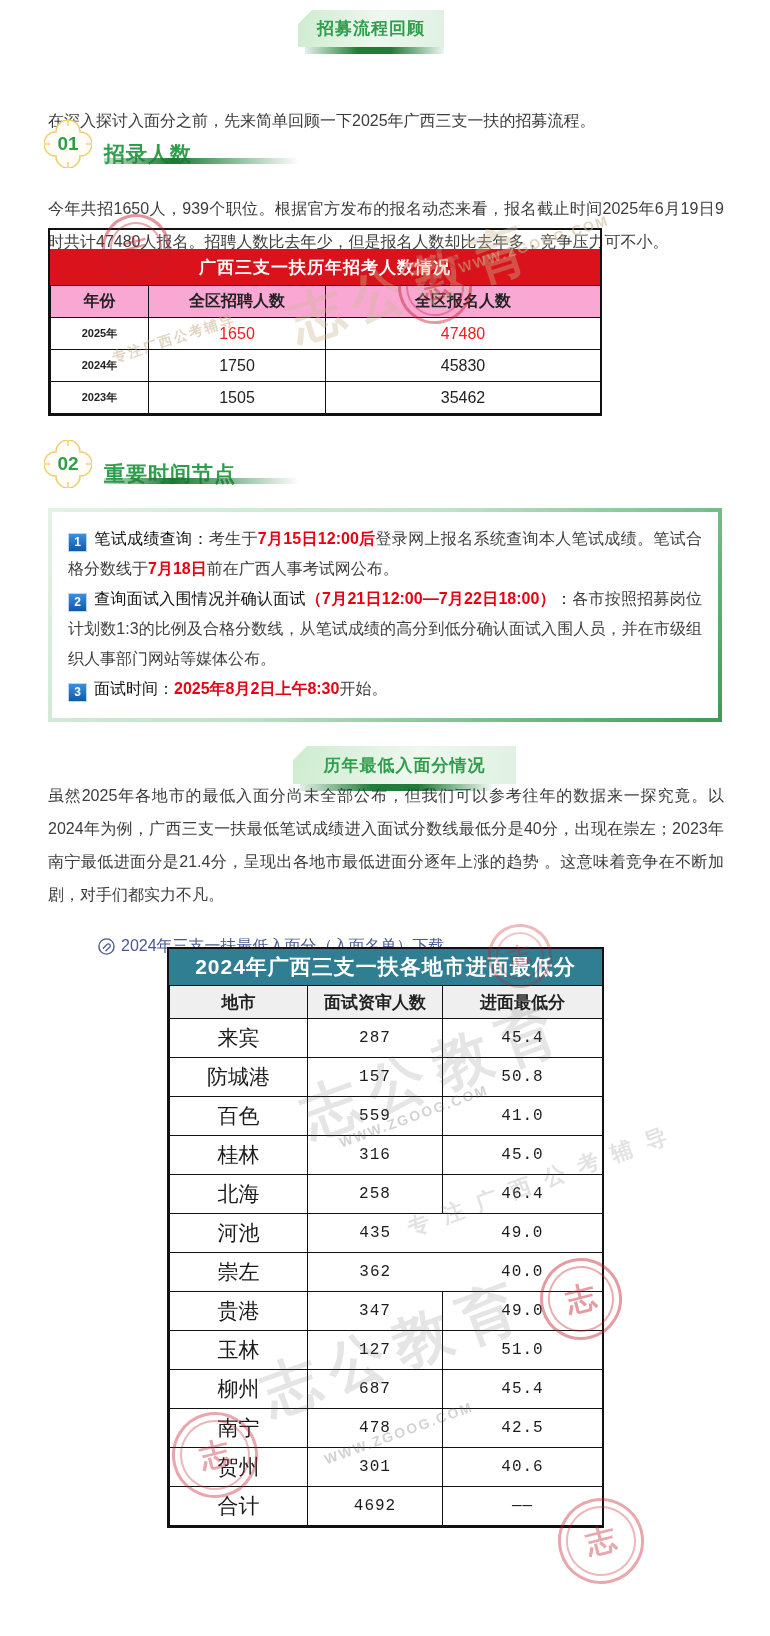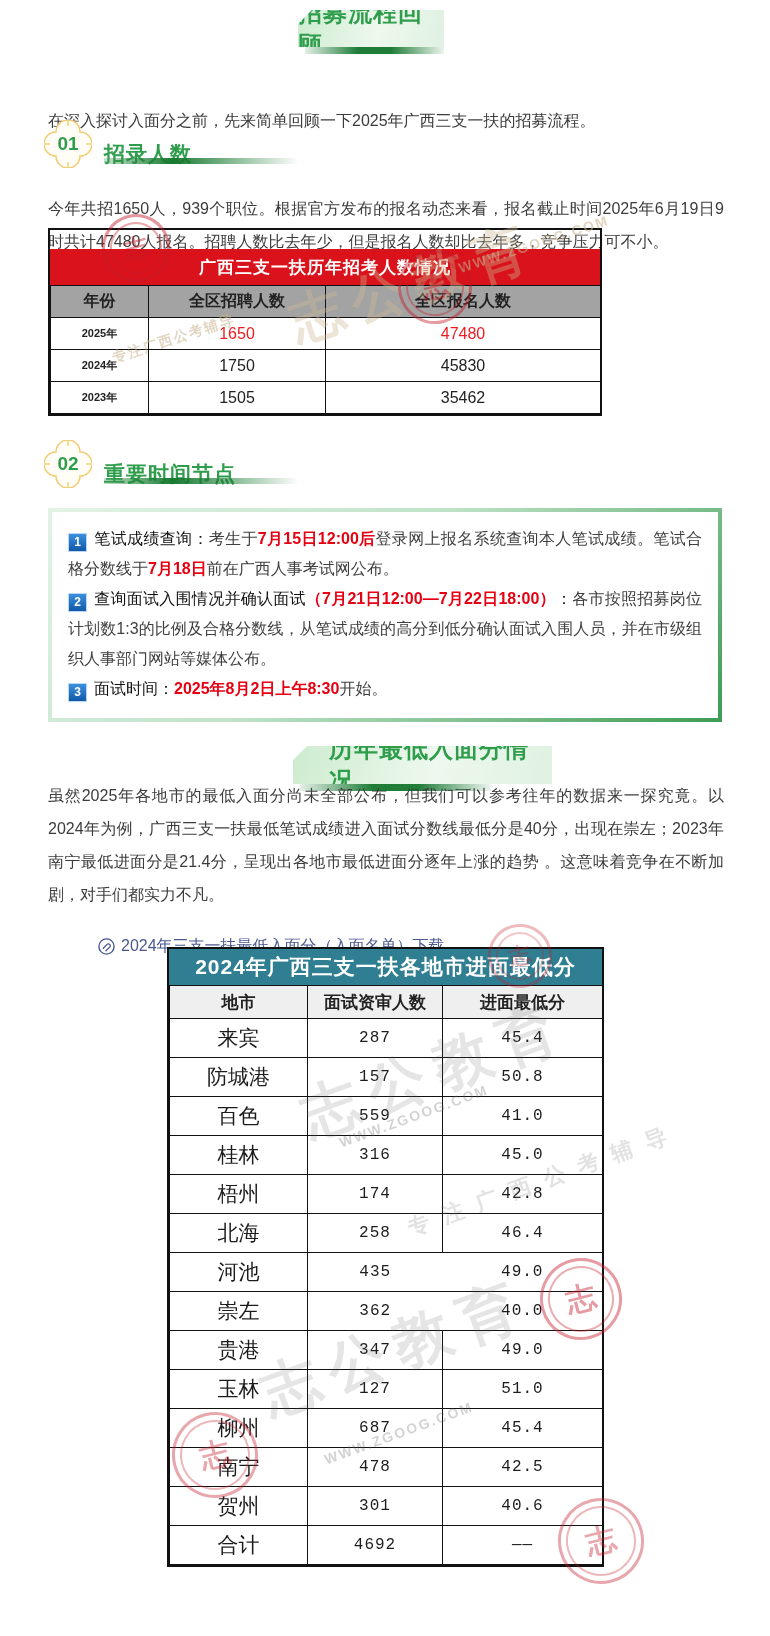--- a/index.html
+++ b/index.html
@@ -3,26 +3,26 @@
 <meta charset="utf-8">
 <style>
   html,body{margin:0;padding:0;background:#fff;}
   body{font-family:"Liberation Sans","DejaVu Sans",sans-serif;}
   #page{position:relative;width:770px;height:1636px;margin:0 auto;background:#fff;overflow:hidden;}
 
   
   .pill{position:absolute;display:flex;align-items:center;justify-content:center;
     background:linear-gradient(100deg,#cdeccf,#eef8ee 55%,#dff1e2);
     clip-path:polygon(14px 0,100% 0,100% 100%,0 100%,0 14px);
-    color:#2f9e4c;font-weight:bold;font-size:24px;letter-spacing:1px;}
+    color:#2f9e4c;font-weight:bold;font-size:17px;letter-spacing:1px;}
   .pill-bar{position:absolute;height:7px;
     background:linear-gradient(90deg,rgba(31,125,56,.12),#1f7d38 38%,#1f7d38 62%,rgba(31,125,56,.08));}
   #badge1{left:298px;top:10px;width:146px;height:37px;}
   #badge1-bar{left:305px;top:47px;width:139px;}
-  #badge2{left:293px;top:746px;width:223px;height:38px;padding-left:36px;}
+  #badge2{left:293px;top:746px;width:223px;height:38px;}
   #badge2-bar{left:300px;top:784px;width:191px;}
 
   
   .para{position:absolute;left:48px;width:676px;font-size:16px;line-height:33px;color:#3c3c3c;text-align:justify;}
   #intro{top:88px;}
   #para1{top:176px;}
   #para2{top:763px;}
 
   
   .sec{position:absolute;left:44px;height:50px;}
@@ -33,21 +33,21 @@
   .sec-title{position:absolute;left:60px;top:20px;white-space:nowrap;color:#2f9e4c;font-size:21px;font-weight:bold;letter-spacing:1px;}
   .sec-bar{position:absolute;left:60px;top:38px;width:195px;height:6px;
     background:linear-gradient(90deg,rgba(70,160,90,.3),#187a31 35%,rgba(24,122,49,0));}
 
   
   #table1-wrap{position:absolute;left:48px;top:228px;width:550px;border:2px solid #111;}
   #table1-title{height:36px;background:#d9121b;color:#fff;font-size:17px;font-weight:bold;
     display:flex;align-items:center;justify-content:center;letter-spacing:1px;margin-top:19px;}
   table{border-collapse:collapse;width:100%;table-layout:fixed;}
   #table1 th,#table1 td{border:1.5px solid #111;text-align:center;font-size:16px;color:#222;}
-  #table1 th{height:29px;font-weight:bold;background:#a3a3a3;}
+  #table1 th{height:29px;font-weight:bold;background:#f9a8d4;}
   #table1 td{height:29px;}
   #table1 col.c1{width:98px;} #table1 col.c2{width:177px;} #table1 col.c3{width:275px;}
   #table1 td.year-cell{font-weight:bold;font-size:11px;}
   #table1 td.red-num{color:#ef1c22;}
 
   
   #timebox{position:absolute;left:48px;top:508px;width:674px;box-sizing:border-box;
     border:4px solid transparent;
     background:linear-gradient(#fff,#fff) padding-box,
                linear-gradient(135deg,#e3f3e6,#bfe3c8 45%,#3e9b54) border-box;
@@ -223,25 +223,20 @@
             <td>百色</td>
             <td class="num">559</td>
             <td class="num">41.0</td>
           </tr>
           <tr>
             <td>桂林</td>
             <td class="num">316</td>
             <td class="num">45.0</td>
           </tr>
           <tr>
-            <td>梧州</td>
-            <td class="num">174</td>
-            <td class="num">42.8</td>
-          </tr>
-          <tr>
             <td>北海</td>
             <td class="num">258</td>
             <td class="num">46.4</td>
           </tr>
           <tr>
             <td>河池</td>
             <td class="num artifact-cell artifact-host">435</td>
             <td class="num artifact-cell-right">49.0</td>
           </tr>
           <tr>

